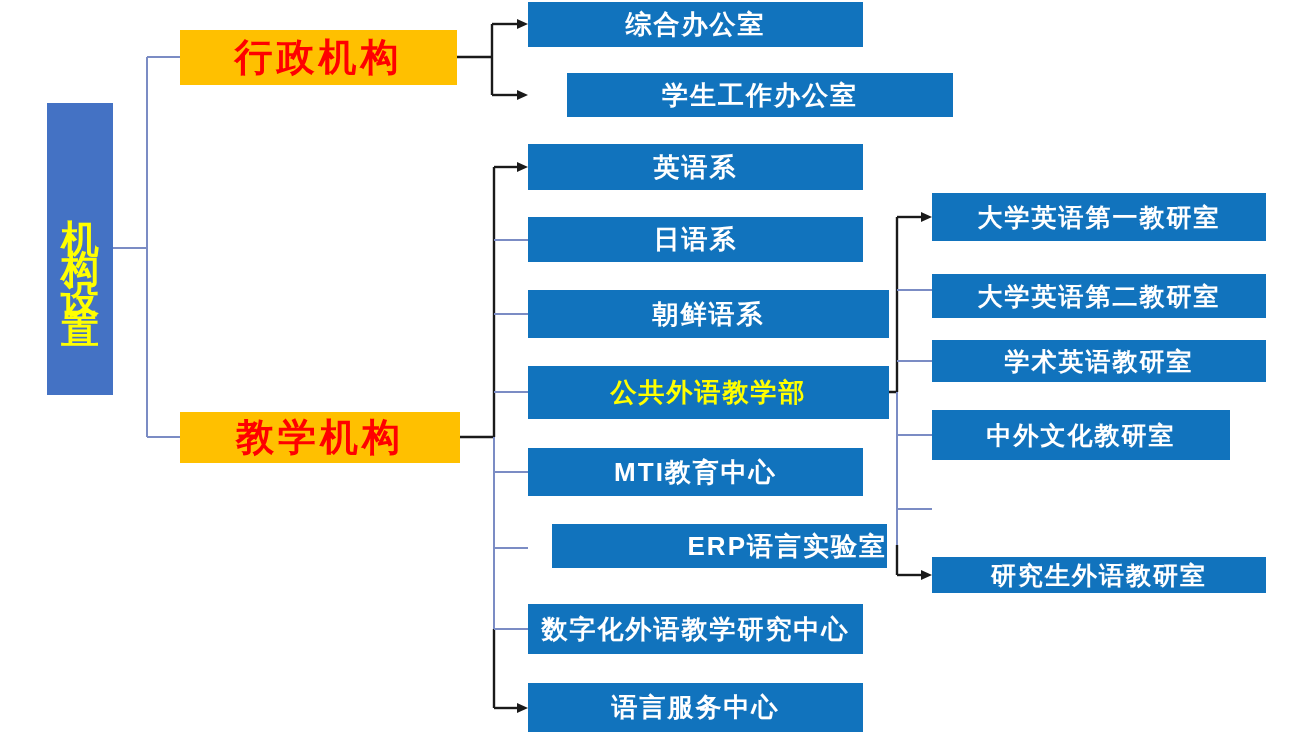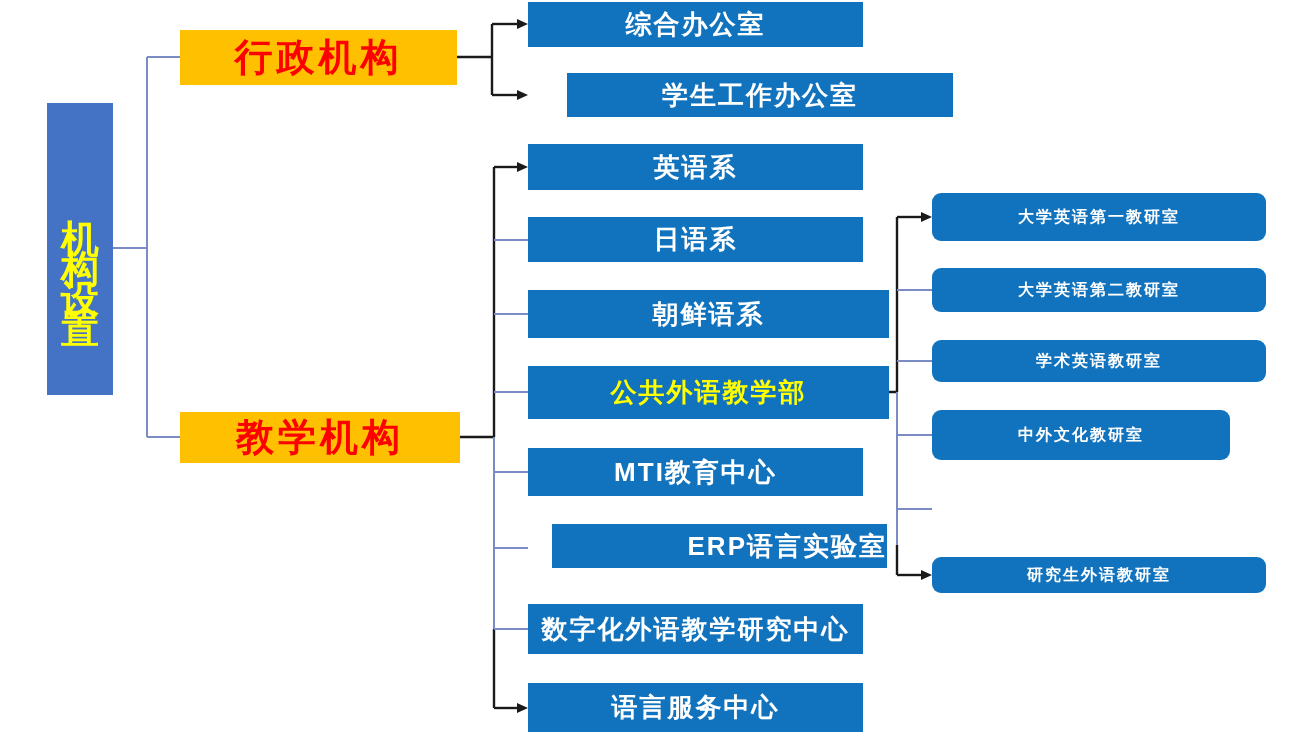--- a/index.html
+++ b/index.html
@@ -29,21 +29,21 @@
   }
   .branch-box {
     background:var(--branch-box,#FFC000); color:var(--branch-text,#FF0000);
     font-weight:bold; font-size:38px; letter-spacing:4px;
   }
   .node {
     background:var(--node-box,#1173BD); color:var(--node-text,#FFFFFF);
     font-weight:bold;
   }
   .l2 { font-size:26px; letter-spacing:2px; }
-  .l3 { font-size:16px; letter-spacing:2px;border-radius:9px; }
+  .l3 { font-size:25px; letter-spacing:2px; }
   .hl { color:var(--highlight-text,#FFFF00); }
 </style>
 </head>
 <body>
 
 <div class="stage">
 
   <svg class="connectors" viewBox="0 0 1313 739" xmlns="http://www.w3.org/2000/svg">
 
     <g>
@@ -134,21 +134,21 @@
   <div class="box node l2" style="left:528px; top:604px; width:335px; height:50px;">
     <span>数字化外语教学研究中心</span>
   </div>
   <div class="box node l2" style="left:528px; top:683px; width:335px; height:49px;">
     <span>语言服务中心</span>
   </div>
 
   <div class="box node l3" style="left:932px; top:193px; width:334px; height:48px;">
     <span>大学英语第一教研室</span>
   </div>
-  <div class="box node l3" style="left:932px; top:268px; width:334px; height:44px;">
+  <div class="box node l3" style="left:932px; top:274px; width:334px; height:44px;">
     <span>大学英语第二教研室</span>
   </div>
   <div class="box node l3" style="left:932px; top:340px; width:334px; height:42px;">
     <span>学术英语教研室</span>
   </div>
   <div class="box node l3" style="left:932px; top:410px; width:298px; height:50px;">
     <span>中外文化教研室</span>
   </div>
   <div class="box node l3" style="left:932px; top:557px; width:334px; height:36px;">
     <span>研究生外语教研室</span>

